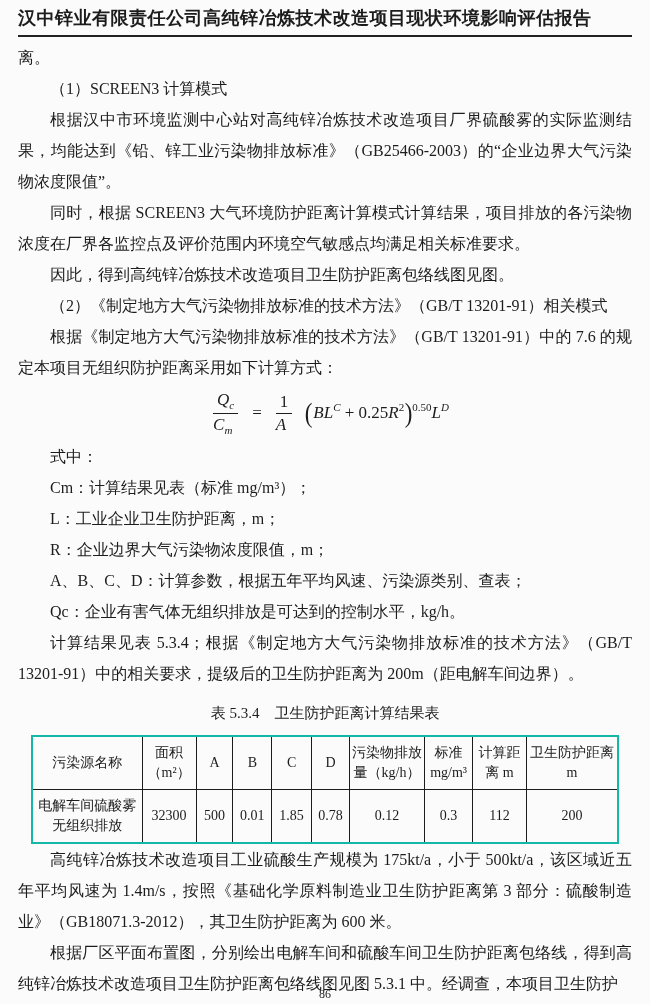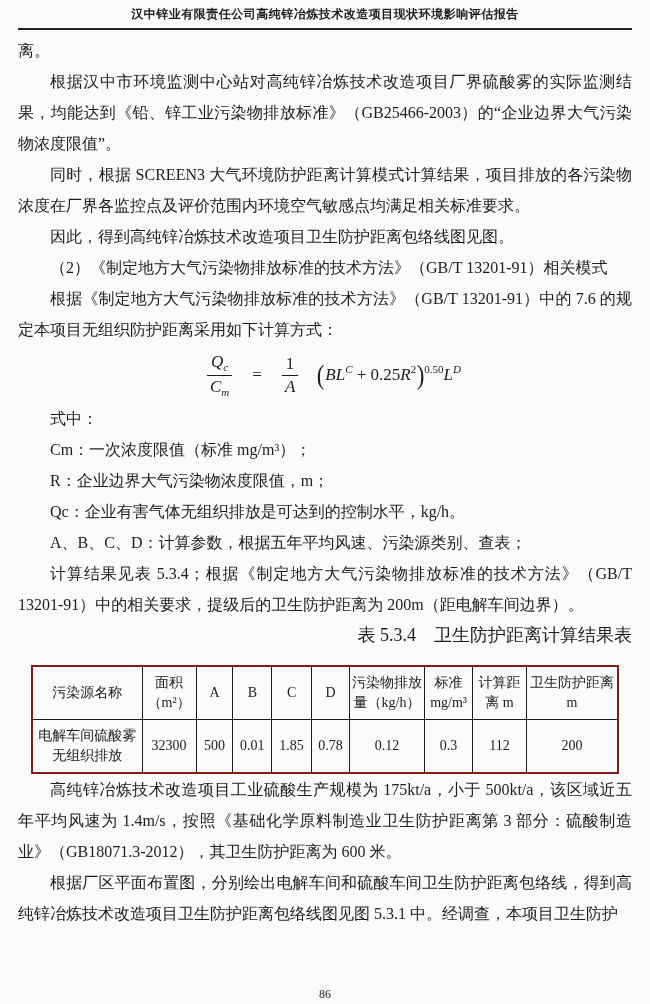--- a/index.html
+++ b/index.html
@@ -7,22 +7,22 @@
     width:650px;height:1004px;
     background:#fbfbfb;
     color:#1c1c1c;
     font-family:"Liberation Serif","DejaVu Serif",serif;
     position:relative;
     overflow:hidden;
   }
   .page{width:650px;height:1004px;position:relative;box-sizing:border-box;}
   .doc-header{
     margin:6px 18px 0;
-    text-align:center;
-    font-size:12px;
+    text-align:left;
+    font-size:18px;
     font-weight:bold;
     letter-spacing:.5px;
     padding-bottom:5px;
     border-bottom:2px solid #222;
   }
   .body-col{margin:5px 18px 0;}
   p.line{
     margin:0;
     font-size:16px;
     line-height:31px;
@@ -32,43 +32,43 @@
   p.noindent{text-indent:0;}
   
   .formula-row{
     text-align:center;
     font-size:17px;
     margin:8px 0 4px;
     line-height:1;
     white-space:nowrap;
   }
   .it{font-style:italic;}
-  .frac{display:inline-block;vertical-align:middle;text-align:center;line-height:1.1;margin:0 18px;}
+  .frac{display:inline-block;vertical-align:middle;text-align:left;line-height:1.1;margin:0 12px;}
   .frac .num{display:block;border-bottom:1px solid #1c1c1c;padding:0 4px 2px;}
   .frac .den{display:block;padding-top:2px;}
   .formula-row sub{font-size:11px;}
   .formula-row sup{font-size:11px;}
   .paren{font-size:27px;font-weight:400;vertical-align:-4px;display:inline-block;transform:scaleX(.85);}
   .outer-exp{margin-left:-1px;margin-top:31px;}
   .eq{margin:0 2px;}
   
   .table-caption{
-    text-align:right;
-    font-size:18px;
+    text-align:center;
+    font-size:15px;
     line-height:28px;
-    margin-top:1px;
+    margin-top:10px;
   }
   table.calc{
     border-collapse:collapse;
-    margin:16px auto 0;
+    margin:8px auto 0;
     width:588px;
     font-size:14px;
     table-layout:fixed;
     background:#fbfbfb;
-    border:2px solid #7f1d1d;
+    border:2px solid #14b8a6;
   }
   table.calc th,table.calc td{
     border:1px solid #1c1c1c;
     font-weight:normal;
     text-align:center;
     vertical-align:middle;
     padding:4px 2px;
     line-height:1.45;
     word-break:break-word;
   }
@@ -86,40 +86,42 @@
 <body>
 
 <div class="page">
 
   <div class="doc-header">汉中锌业有限责任公司高纯锌冶炼技术改造项目现状环境影响评估报告</div>
 
   <div class="body-col">
 
     <p class="line noindent">离。</p>
 
+    <p class="line">（1）SCREEN3 计算模式</p>
 
     <p class="line">根据汉中市环境监测中心站对高纯锌冶炼技术改造项目厂界硫酸雾的实际监测结果，均能达到《铅、锌工业污染物排放标准》（GB25466-2003）的“企业边界大气污染物浓度限值”。</p>
 
     <p class="line">同时，根据 SCREEN3 大气环境防护距离计算模式计算结果，项目排放的各污染物浓度在厂界各监控点及评价范围内环境空气敏感点均满足相关标准要求。</p>
 
     <p class="line">因此，得到高纯锌冶炼技术改造项目卫生防护距离包络线图见图。</p>
 
     <p class="line">（2）《制定地方大气污染物排放标准的技术方法》（GB/T 13201-91）相关模式</p>
 
     <p class="line">根据《制定地方大气污染物排放标准的技术方法》（GB/T 13201-91）中的 7.6 的规定本项目无组织防护距离采用如下计算方式：</p>
 
     <div class="formula-row">
       <span class="frac"><span class="num"><span class="it">Q</span><sub class="it">c</sub></span><span class="den"><span class="it">C</span><sub class="it">m</sub></span></span><span class="eq">=</span><span class="frac"><span class="num">1</span><span class="den"><span class="it">A</span></span></span><span class="paren">(</span><span class="it">BL</span><sup class="it">C</sup><span> + </span><span>0.25</span><span class="it">R</span><sup>2</sup><span class="paren">)</span><sup class="outer-exp">0.50</sup><span class="it">L</span><sup class="it">D</sup>
     </div>
 
     <p class="line">式中：</p>
-    <p class="line">Cm：一次浓度限值（标准 mg/m³）；</p>
+    <p class="line">Cm：计算结果见表（标准 mg/m³）；</p>
+    <p class="line">L：工业企业卫生防护距离，m；</p>
     <p class="line">R：企业边界大气污染物浓度限值，m；</p>
+    <p class="line">A、B、C、D：计算参数，根据五年平均风速、污染源类别、查表；</p>
     <p class="line">Qc：企业有害气体无组织排放是可达到的控制水平，kg/h。</p>
-    <p class="line">A、B、C、D：计算参数，根据五年平均风速、污染源类别、查表；</p>
 
     <p class="line">计算结果见表 5.3.4；根据《制定地方大气污染物排放标准的技术方法》（GB/T 13201-91）中的相关要求，提级后的卫生防护距离为 200m（距电解车间边界）。</p>
 
     <div class="table-caption">表 5.3.4　卫生防护距离计算结果表</div>
 
     <table class="calc">
       <colgroup>
         <col style="width:18.8%">
           <col style="width:9.2%">
           <col style="width:6.3%">

